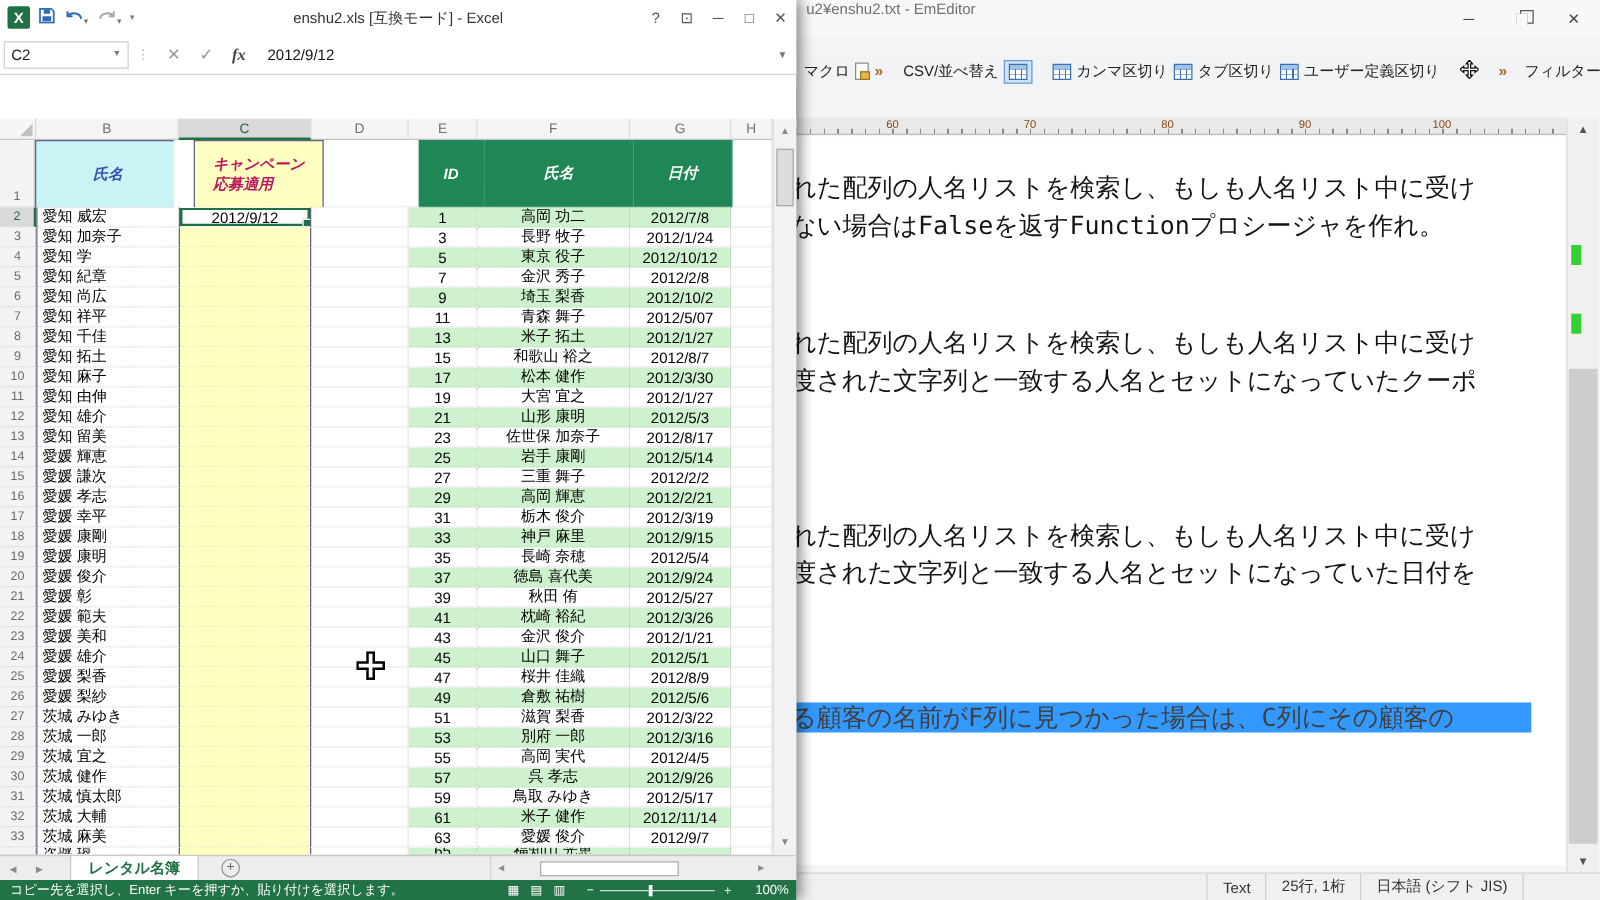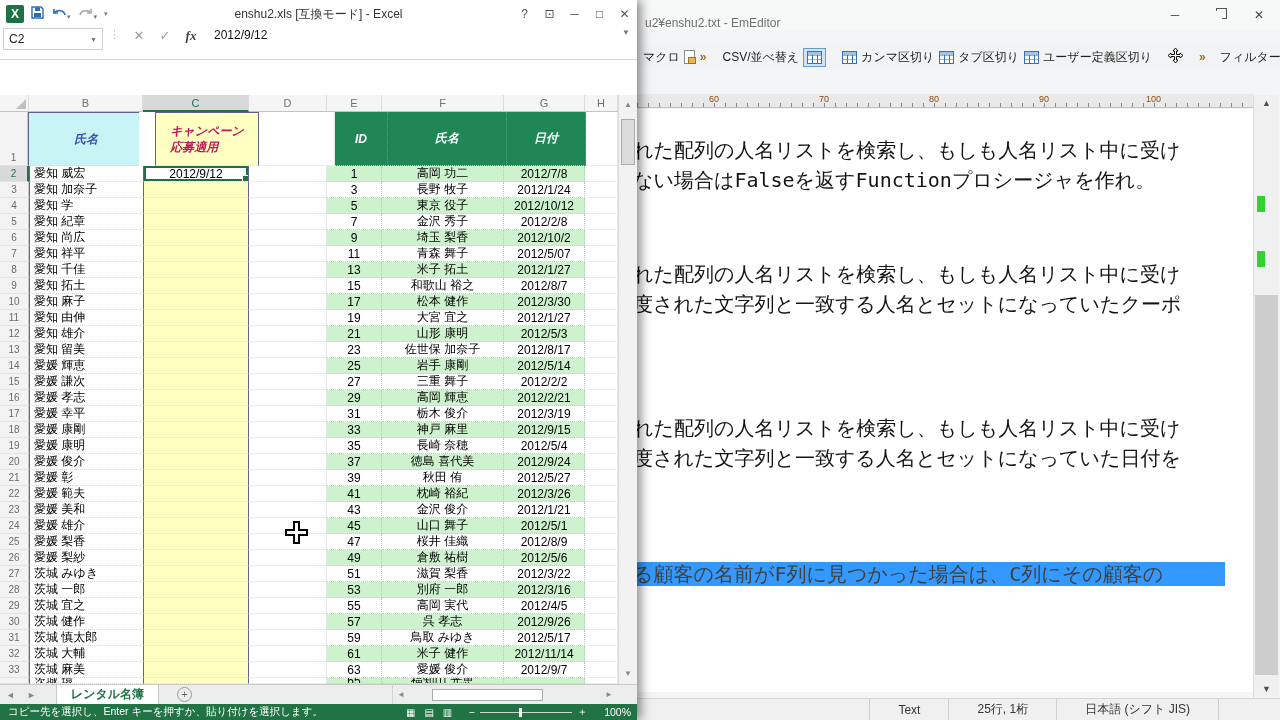--- a/index.html
+++ b/index.html
@@ -1,21 +1,21 @@
 <!DOCTYPE html>
 <html><head>
 <meta charset="utf-8">
 <style>
   * { margin:0; padding:0; box-sizing:border-box; }
   html,body { width:1280px; height:720px; overflow:hidden; }
   body { font-family:"Liberation Sans","DejaVu Sans",sans-serif; background:#8a8a8a; position:relative; font-size:12px; }
 
   
   .em { position:absolute; left:637px; top:0; width:643px; height:720px; background:#f4f5f6; }
-  .em-titlebar { height:30px; display:flex; align-items:flex-end; background:#f7f8f8; }
+  .em-titlebar { height:30px; display:flex; align-items:flex-start; background:#f7f8f8; }
   .em-title { color:#6f6f6f; font-size:12px; padding-left:8px; white-space:nowrap; }
   .em-controls { margin-left:auto; display:flex; height:100%; }
   .em-controls .wbtn { width:42px; display:flex; align-items:center; justify-content:center; color:#444; font-size:12px; }
   .restore-glyph { display:block; width:9px; height:9px; border:1px solid #555; position:relative; background:#f7f8f8; }
   .restore-glyph::before { content:""; position:absolute; top:-4px; left:2px; width:9px; height:9px; border:1px solid #555; }
   .restore-glyph::after { content:""; position:absolute; top:-1px; left:-1px; width:9px; height:9px; background:#f7f8f8; }
 
   .em-toolbar { position:absolute; top:44px; left:0; right:0; height:26px; display:flex; align-items:center; gap:5px; padding-left:6px; font-size:12px; color:#222; background:#f2f3f4; white-space:nowrap; }
   .tb-sep { width:1px; height:18px; background:#c8c8c8; margin:0 3px; }
   .tb-dots { width:3px; height:18px; margin:0 2px; background:repeating-linear-gradient(#aaa 0 1px, transparent 1px 3px); }
@@ -40,39 +40,39 @@
   .em-line.selected { background:#3399ff; color:#404040; padding-right:10px; width:592px; }
 
   .em-scroll { position:absolute; top:95px; right:1px; width:26px; height:603px; background:#f0f0f1; border-left:1px solid #dcdcdc; }
   .em-scroll .sarrow { position:absolute; left:0; width:100%; height:17px; color:#505050; font-size:9px; text-align:center; line-height:17px; }
   .em-scroll .up { top:0; }
   .em-scroll .down { bottom:0; }
   .scroll-mark { position:absolute; left:3px; width:8px; height:16px; background:#33d133; }
   .em-thumb { position:absolute; left:1px; right:1px; top:200px; height:380px; background:#cdcdcd; }
 
   .em-status { position:absolute; bottom:0; left:0; right:0; height:22px; background:#f0f0f1; border-top:1px solid #d5d5d5; display:flex; align-items:center; justify-content:flex-end; font-size:12px; color:#333; }
-  .em-status .seg { border-left:1px solid #d0d0d0; height:100%; display:flex; align-items:center; padding:0 28px; }
+  .em-status .seg { border-left:1px solid #d0d0d0; height:100%; display:flex; align-items:center; padding:0 12px; }
   .em-status .seg.last { width:62px; }
 
   
   .xl { position:absolute; left:0; top:0; width:637px; height:720px; background:#fff; box-shadow:4px 0 10px rgba(0,0,0,.45); }
   .xl-titlebar { height:28px; display:flex; align-items:center; position:relative; background:#fff; }
   .qat { display:flex; align-items:center; gap:7px; padding-left:6px; }
   .xl-logo { width:18px; height:18px; background:#1e7145; color:#fff; font-weight:bold; font-size:12px; display:flex; align-items:center; justify-content:center; border-radius:2px; }
   .caret { font-size:7px; color:#777; }
   .xl-title-text { position:absolute; left:50%; transform:translateX(-50%); font-size:12px; color:#333; white-space:nowrap; }
   .xl-controls { margin-left:auto; display:flex; align-items:center; height:100%; }
   .xl-controls .wbtn { width:25px; text-align:center; color:#555; font-size:12px; }
 
   .xl-tabs { height:30px; display:flex; align-items:center; border-bottom:1px solid #e1e1e1; font-size:12.5px; color:#444; }
   .xl-tab { padding:0 13px; height:100%; display:flex; align-items:center; }
   .xl-tab.file { background:#217346; color:#fff; padding:0 16px; }
   .signin { margin-left:auto; padding-right:14px; color:#444; }
 
-  .xl-formula { height:32px; display:flex; border-bottom:1px solid #d4d4d4; background:#fff; }
+  .xl-formula { height:32px; display:flex; align-items:center; border-bottom:1px solid #d4d4d4; background:#fff; }
   .namebox { width:100px; height:22px; margin-left:3px; border:1px solid #d0d0d0; display:flex; align-items:center; padding:0 5px; font-size:12px; color:#222; }
   .namebox .dd { margin-left:auto; font-size:7px; color:#777; }
   .fbar-sep { color:#bbb; margin:0 6px; font-size:11px; }
   .fbtn { color:#9a9a9a; width:26px; text-align:center; font-size:13px; }
   .fx { font-family:"Liberation Serif","DejaVu Serif",serif; font-style:italic; color:#444; font-weight:bold; }
   .fvalue { flex:1; padding-left:10px; font-size:12px; color:#111; }
   .fexpand { width:22px; text-align:center; color:#777; font-size:8px; }
 
   .xl-grid { position:absolute; top:95px; left:0; width:618px; background:#fff; }
   .colhead { display:flex; height:17px; background:#f5f5f5; font-size:11px; color:#707070; }

